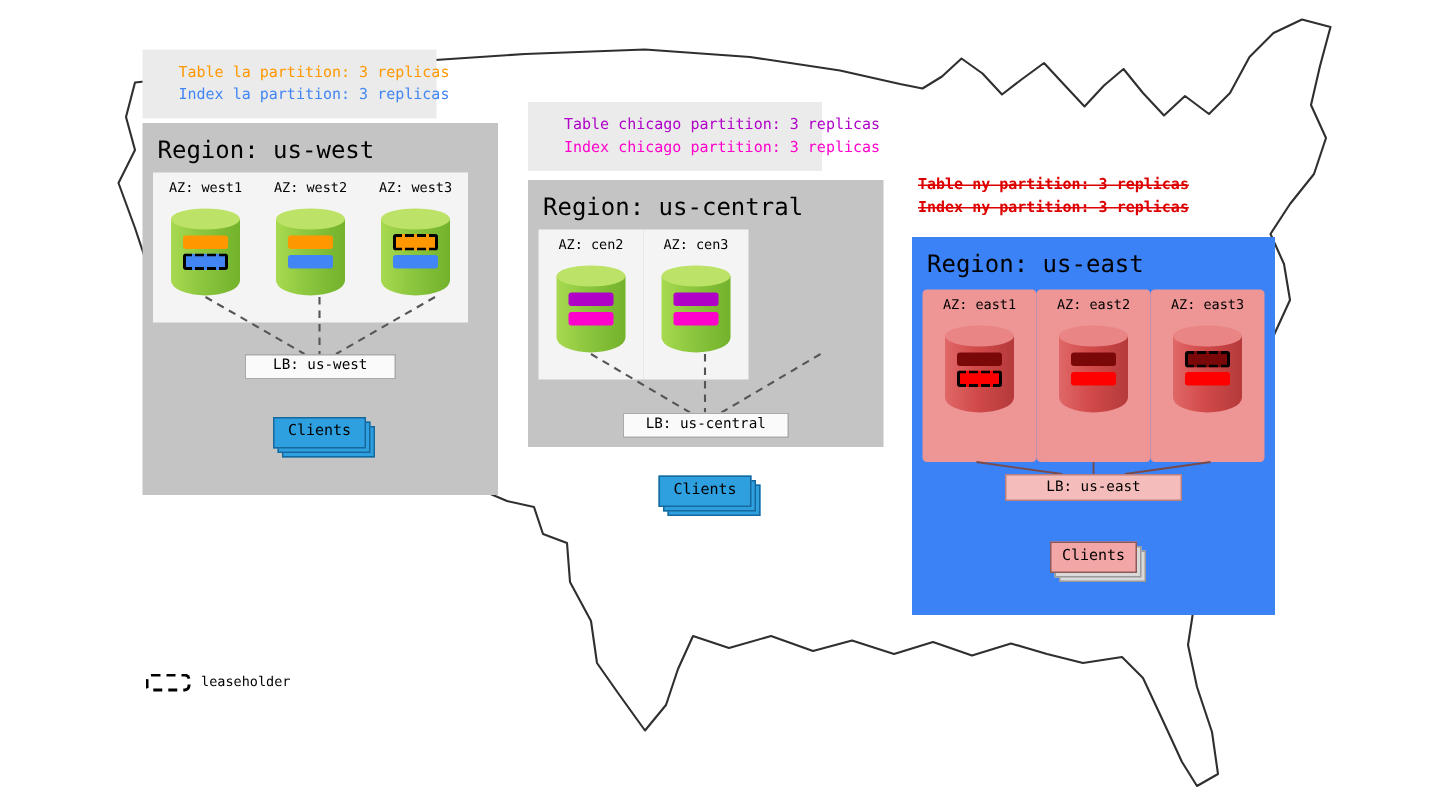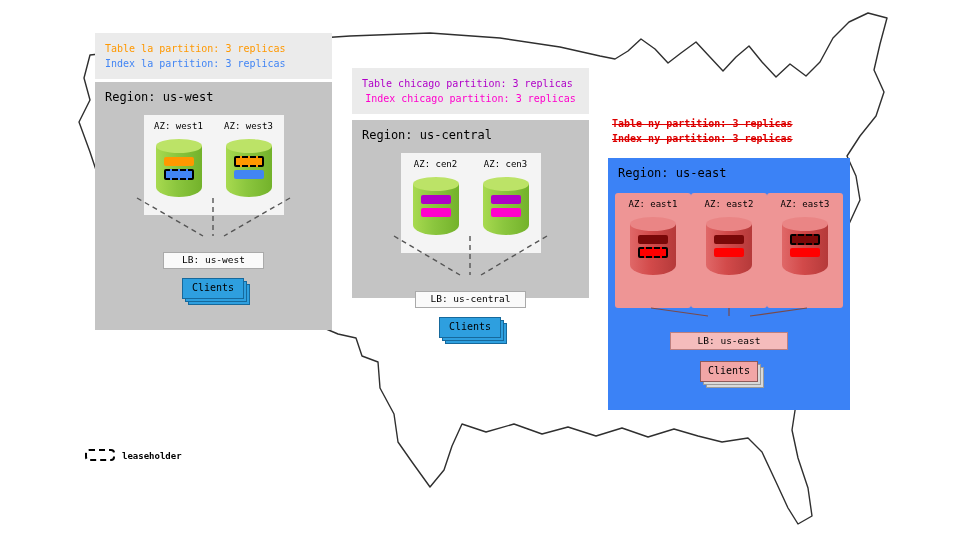--- a/index.html
+++ b/index.html
@@ -4,32 +4,32 @@
 <style>
   * { margin:0; padding:0; box-sizing:border-box; }
   html,body { width:960px; height:540px; }
   body {
     position:relative; background:#ffffff; overflow:hidden;
     font-family:"DejaVu Sans Mono","Liberation Mono",monospace; color:#000;
   }
   .map-svg { position:absolute; left:0; top:0; z-index:0; }
 
   
-  .note { position:absolute; z-index:2; width:237px; background:#ebebeb; padding:8px 10px; }
+  .note { position:absolute; z-index:2; width:196px; background:#ebebeb; padding:8px 24px; }
   .note-plain { position:absolute; z-index:2; padding:0; background:transparent; }
   .note-line { font-size:10px; line-height:15px; white-space:nowrap; }
   .strike { text-decoration:line-through; }
 
   
   .region { position:absolute; z-index:2; }
   .region-gray { background:#c4c4c4; }
   .region-east { background:#3b82f6; }
-  .region-title { font-size:12px; padding:8px 10px 4px; }
-
-  .az-row { position:absolute; top:33px; left:7px; right:7px; display:flex; justify-content:center; }
+  .region-title { font-size:16px; padding:8px 10px 4px; }
+
+  .az-row { position:absolute; top:33px; left:7px; right:7px; display:flex; justify-content:flex-start; }
   .region-east .az-row { top:35px; }
   .az { width:70px; height:100px; background:#f4f4f4; text-align:center; padding-top:6px; }
   .az-east { width:80px; height:115px; background:#ee9595; border-radius:3px; }
   .az-title { font-size:9px; margin-bottom:8px; white-space:nowrap; }
 
   
   .cyl { position:relative; width:46px; height:58px; margin:0 auto; }
   .cyl-body { position:absolute; top:7px; left:0; right:0; bottom:0;
               border-radius:0 0 50% 50% / 0 0 10px 10px; }
   .cyl-top { position:absolute; top:0; left:0; width:46px; height:14px; border-radius:50%; }
@@ -40,35 +40,35 @@
   .bar { position:absolute; left:8px; width:30px; height:9px; border-radius:2px; z-index:3; }
   .b1 { top:18px; } .b2 { top:31px; }
   .bar.leaseholder { border:2px dashed #000; height:11px; }
   .b1.leaseholder { top:17px; } .b2.leaseholder { top:30px; }
 
   
   .conn { position:absolute; left:0; top:0; z-index:4; pointer-events:none; }
 
   
   .lb { position:absolute; z-index:5; height:17px; background:#fafafa; border:1px solid #aaa;
-        font-size:9.5px; line-height:14px; text-align:center; white-space:nowrap;margin-top:16px; }
+        font-size:9.5px; line-height:14px; text-align:center; white-space:nowrap; }
   .lb-east { background:#f5bcbc; border-color:#bb7f7f; height:18px; line-height:15px; }
 
   
   .clients { position:absolute; z-index:5; width:62px; height:21px; }
   .clients .layer { position:absolute; inset:0; border:1px solid; }
   .clients .l2 { transform:translate(3px,3px); }
   .clients .l3 { transform:translate(6px,6px); }
   .clients .front { font-size:10px; line-height:18px; text-align:center; }
   .clients-blue .layer { background:#2e9fdf; border-color:#16699c; }
   .clients-pink .front { background:#f2a6a6; border-color:#8d5a5a; }
   .clients-pink .l2, .clients-pink .l3 { background:#d9d9d9; border-color:#9a9a9a; }
 
   
-  .legend { position:absolute; left:85px; top:449px; z-index:2; display:flex; align-items:flex-end; gap:7px;font-weight:bold; }
+  .legend { position:absolute; left:97px; top:449px; z-index:2; display:flex; align-items:center; gap:7px; }
   .legend-swatch { width:30px; height:12px; border:2px dashed #000; border-radius:4px; background:#fff; }
   .legend-label { font-size:9px; }
 </style>
 </head>
 <body>
 
 <svg class="map-svg" width="960" height="540" viewBox="0 0 960 540">
   <path fill="none" stroke="#2f2f2f" stroke-width="1.4" stroke-linejoin="round" stroke-linecap="round" d="M90 55 L84 78 L90 100 L79 122 L90 152 L101 185 L112 215 L122 238
        L165 255 L210 276 L258 298 L305 320 L338 334 L356 338 L362 356 L378 362
        L380 388 L394 414 L398 442 L412 462 L430 487 L444 470 L452 446 L462 424
@@ -93,20 +93,29 @@
     <div class="az">
       <div class="az-title">AZ: west1</div>
       <div class="cyl green">
         <div class="cyl-body"></div>
         <div class="cyl-top"></div>
         <div class="bar b1" style="background-color: rgb(255, 152, 0);"></div>
         <div class="bar b2 leaseholder" style="background-color: rgb(66, 133, 244);"></div>
       </div>
     </div>
     <div class="az">
+      <div class="az-title">AZ: west2</div>
+      <div class="cyl green">
+        <div class="cyl-body"></div>
+        <div class="cyl-top"></div>
+        <div class="bar b1" style="background-color: rgb(255, 152, 0);"></div>
+        <div class="bar b2" style="background-color: rgb(66, 133, 244);"></div>
+      </div>
+    </div>
+    <div class="az">
       <div class="az-title">AZ: west3</div>
       <div class="cyl green">
         <div class="cyl-body"></div>
         <div class="cyl-top"></div>
         <div class="bar b1 leaseholder" style="background-color: rgb(255, 152, 0);"></div>
         <div class="bar b2" style="background-color: rgb(66, 133, 244);"></div>
       </div>
     </div>
   </div>
   <svg class="conn" width="237" height="248">

